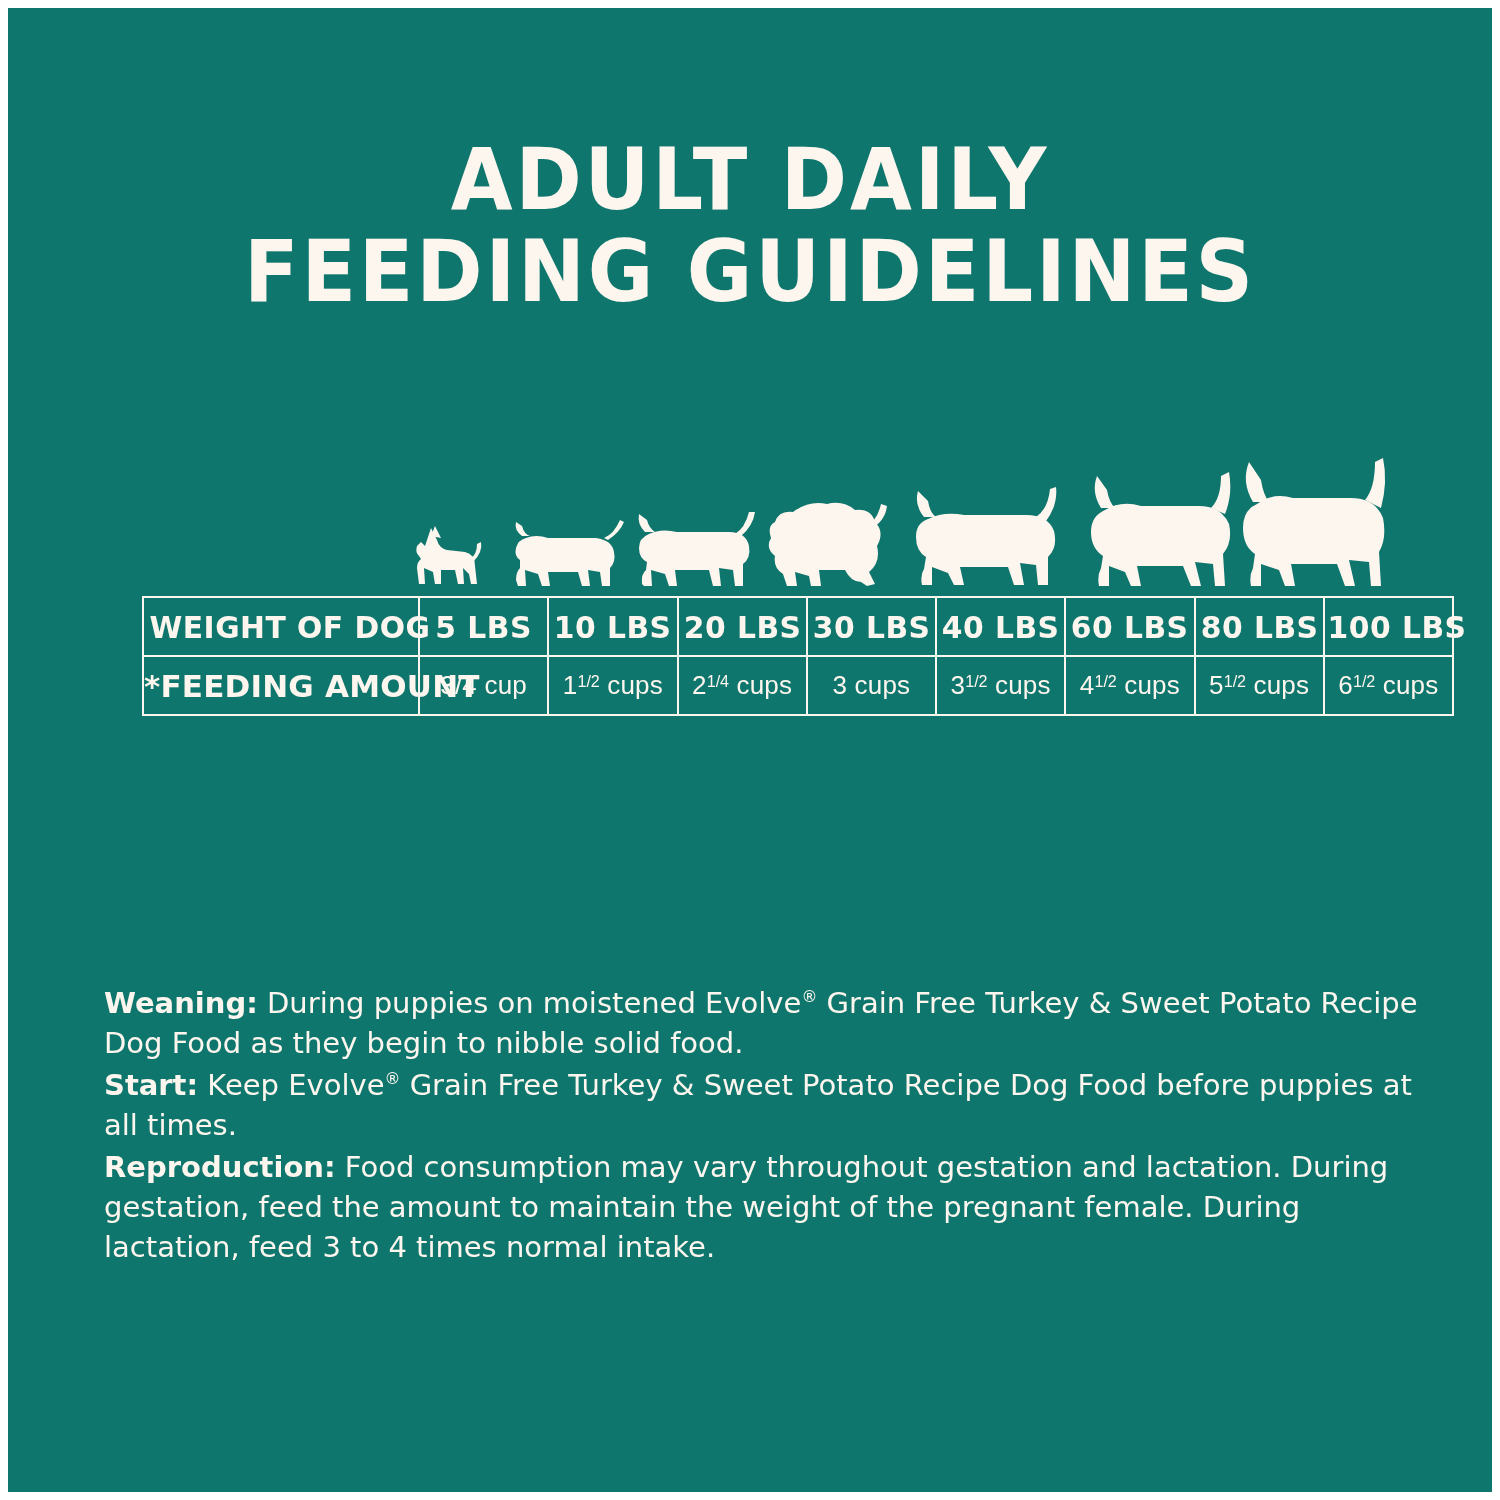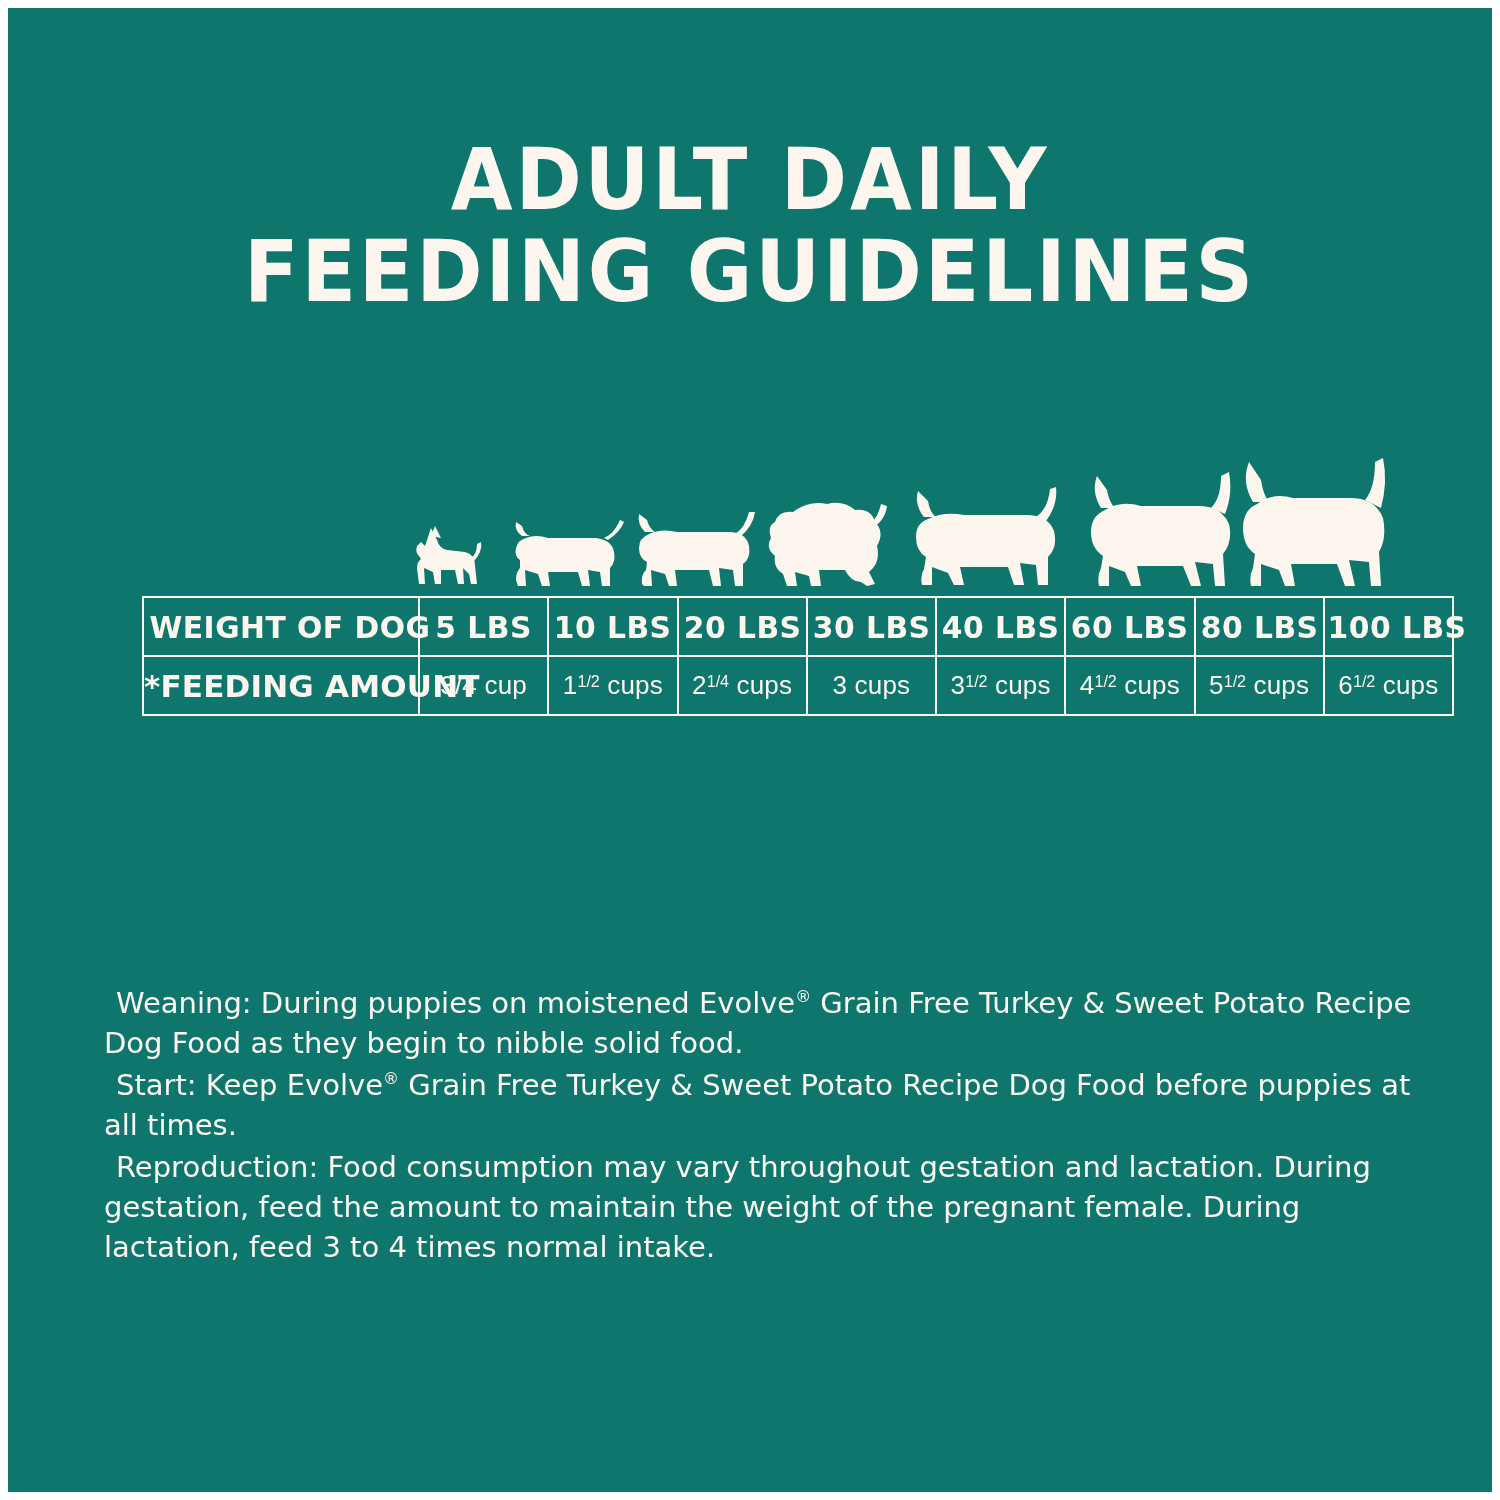--- a/index.html
+++ b/index.html
@@ -135,22 +135,21 @@
     width: 1320px;
     color: #fdf6ee;
     font-family: "DejaVu Sans", sans-serif;
     font-size: 29px;
     line-height: 1.38;
   }
   .body-block p {
     margin: 0 0 2px 0;
   }
   .body-block b {
-    font-weight: normal;
-    margin-left: 12px;
+    font-weight: bold;
   }
   sup {
     font-size: 0.55em;
     vertical-align: super;
   }
 </style>
 </head>
 <body>
 
 <div id="panel">

